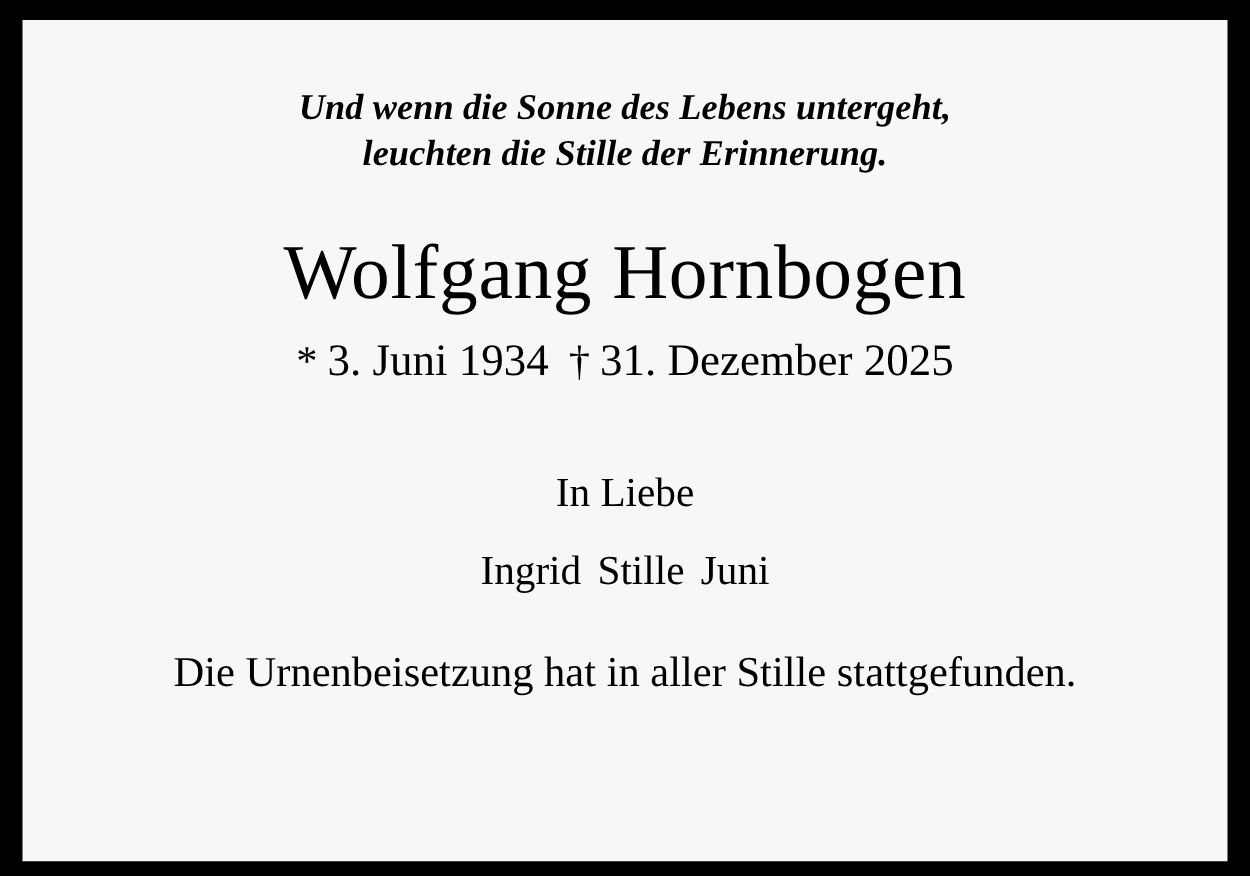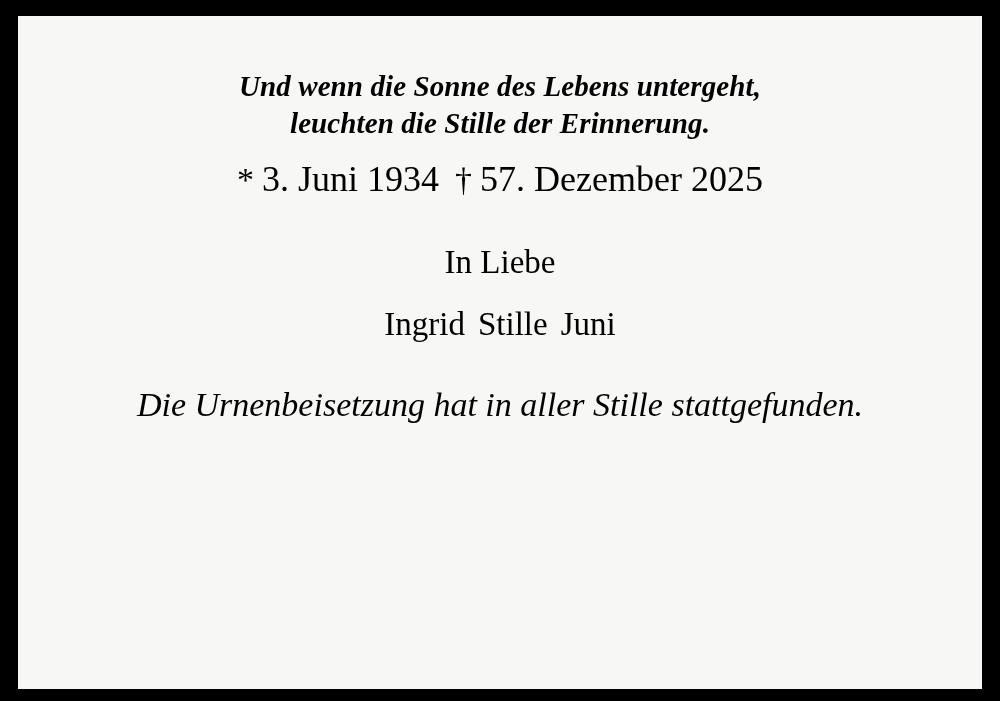--- a/index.html
+++ b/index.html
@@ -68,21 +68,21 @@
   .date-born, .date-died {
     display: inline-flex;
     align-items: baseline;
     gap: 8px;
   }
   .sym {
     font-size: 34px;
   }
 
   .in-love {
-    margin-top: 44px;
+    margin-top: 68px;
     font-size: 33px;
     line-height: 1.1;
   }
 
   .survivors {
     margin-top: 26px;
     display: flex;
     flex-direction: row;
     align-items: center;
     gap: 13px;
@@ -90,43 +90,43 @@
   .survivor {
     font-size: 33px;
     line-height: 1.1;
   }
 
   .closing-note {
     margin-top: 44px;
     font-size: 34px;
     line-height: 1.1;
     white-space: nowrap;
-    font-style: italic;
   }
 </style>
 </head>
 <body>
 
 <div class="obituary-frame">
   <div class="obituary-card">
 
     <div class="verse">
       <span class="verse-line">Und wenn die Sonne des Lebens untergeht,</span>
       <span class="verse-line">leuchten die Stille der Erinnerung.</span>
     </div>
 
+    <div class="deceased-name">Wolfgang Hornbogen</div>
 
     <div class="life-dates">
       <span class="date-born">
         <span class="sym">*</span>
         <span>3. Juni 1934</span>
       </span>
       <span class="date-died">
         <span class="sym">†</span>
-        <span>57. Dezember 2025</span>
+        <span>31. Dezember 2025</span>
       </span>
     </div>
 
     <div class="in-love">In Liebe</div>
 
     <div class="survivors">
       <div class="survivor">Ingrid</div>
       <div class="survivor">Stille</div>
       <div class="survivor">Juni</div>
     </div>

